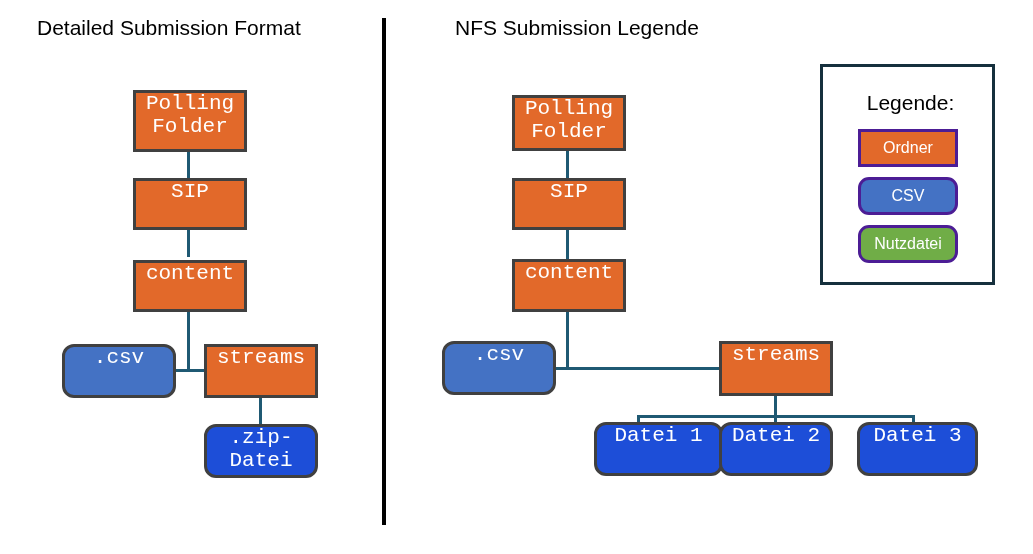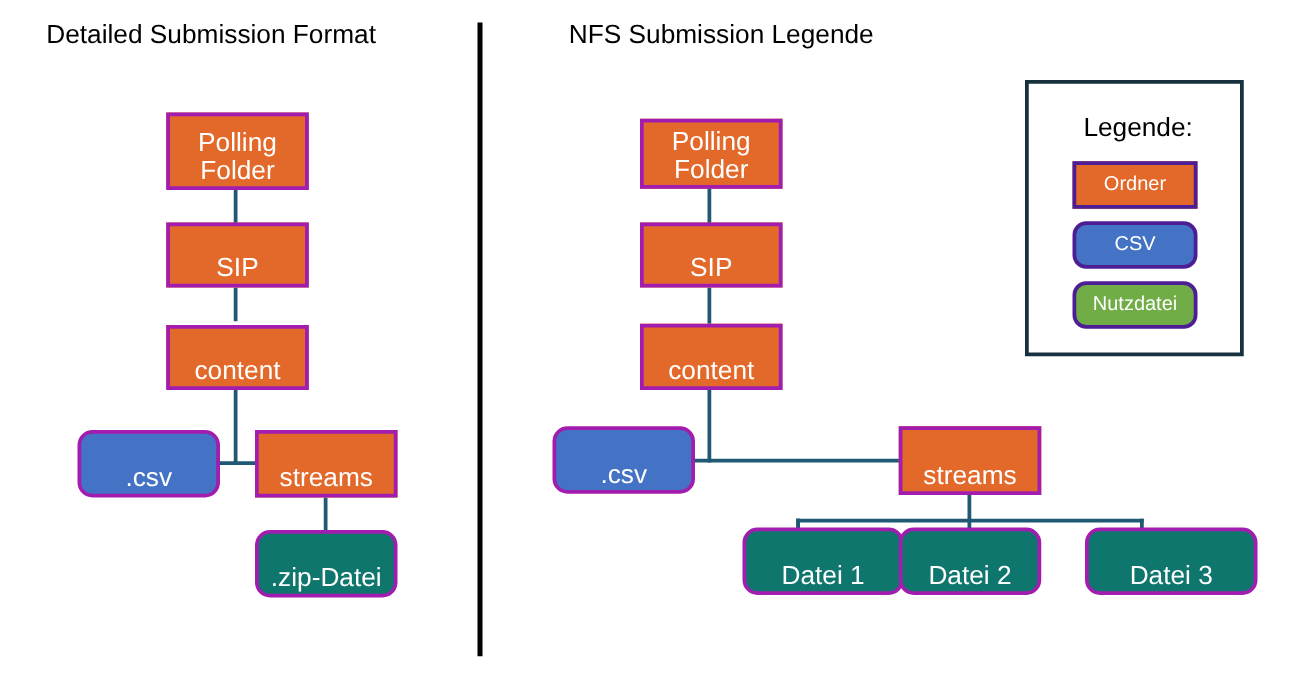--- a/index.html
+++ b/index.html
@@ -43,32 +43,33 @@
   .conn {
     position: absolute;
     background: #1F5973;
   }
 
   
   .node {
     position: absolute;
     box-sizing: border-box;
     display: flex;
-    align-items: flex-end;
+    align-items: flex-start;
     justify-content: center;
     text-align: center;
     color: #ffffff;
     font-size: 21px;
     line-height: 1.08;
-    border: 3px solid #a21caf;
+    border: 3px solid #404040;
     z-index: 3;
+    font-family: Liberation Mono, monospace;
   }
   .node.folder { background: #E2692A; border-radius: 0; }
   .node.csv    { background: #4472C4; border-radius: 12px; }
-  .node.payload{ background: #0f766e; border-radius: 12px; }
+  .node.payload{ background: #1d4ed8; border-radius: 12px; }
   .node .lbl { display: block; padding: 0 4px; }
 
   
   #legend {
     position: absolute;
     left: 820px;
     top: 64px;
     width: 175px;
     height: 221px;
     box-sizing: border-box;
@@ -162,21 +163,21 @@
   </div>
   <div class="node folder" style="left:719px; top:341px; width:114px; height:55px;">
     <span class="lbl">streams</span>
   </div>
   <div class="node payload" style="left:594px; top:422px; width:129px; height:54px;">
     <span class="lbl">Datei 1</span>
   </div>
   <div class="node payload" style="left:719px; top:422px; width:114px; height:54px;">
     <span class="lbl">Datei 2</span>
   </div>
-  <div class="node payload" style="left:857px; top:422px; width:138px; height:54px;margin-left:11px;">
+  <div class="node payload" style="left:857px; top:422px; width:121px; height:54px;">
     <span class="lbl">Datei 3</span>
   </div>
 
   <div id="legend">
     <div id="legend-title">Legende:</div>
     <div class="legend-item folder">
       <span>Ordner</span>
     </div>
     <div class="legend-item payload">
       <span>Nutzdatei</span>

